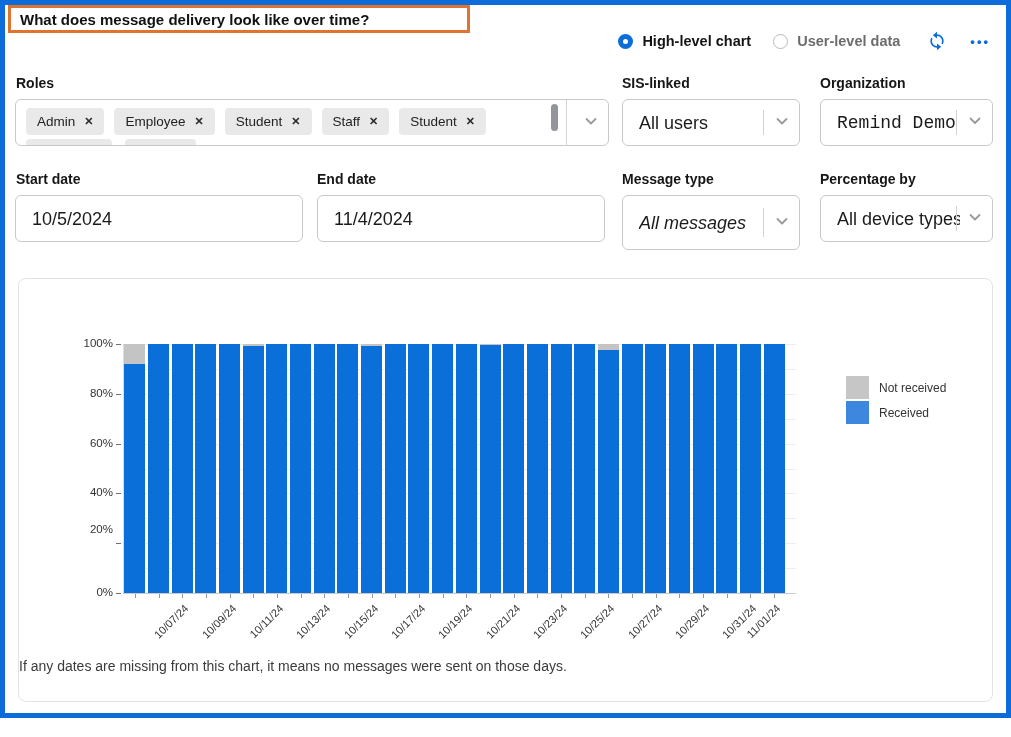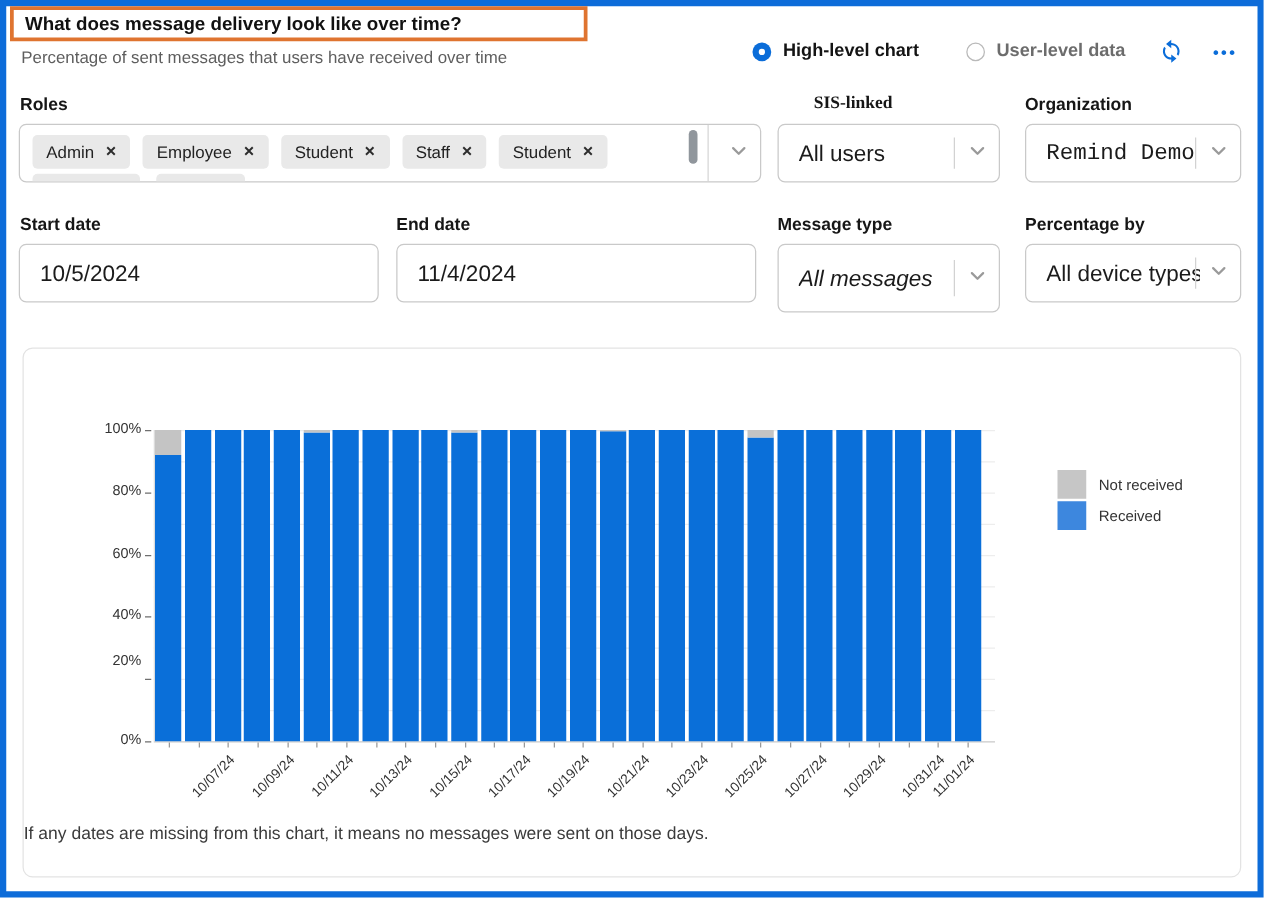--- a/index.html
+++ b/index.html
@@ -12,21 +12,21 @@
          box-sizing:border-box;display:flex;align-items:center;padding-left:9px;}
   .title{font-size:15px;font-weight:bold;color:#111;white-space:nowrap;}
   .subtitle{position:absolute;left:12px;top:33px;font-size:13.5px;color:#5e5e5e;}
   .toggle{position:absolute;top:22px;right:16px;display:flex;align-items:center;height:28px;}
   .radio{width:15px;height:15px;border-radius:50%;position:relative;flex:0 0 auto;cursor:pointer;}
   .radio.on{background:#0b6dd9;}
   .radio.on::after{content:"";position:absolute;left:5px;top:5px;width:5px;height:5px;
                    border-radius:50%;background:#fff;}
   .radio.off{background:#fff;border:1.5px solid #b9b9b9;box-sizing:border-box;}
   .rlabel{font-size:14.5px;font-weight:bold;margin-left:9px;white-space:nowrap;}
-  .rlabel.sel{color:#141414;margin-right:38px;}
+  .rlabel.sel{color:#141414;margin-right:22px;}
   .rlabel.uns{color:#6c6c6c;margin-right:26px;}
   .iconbtn{width:22px;height:22px;display:flex;align-items:center;justify-content:center;cursor:pointer;}
   .dots{color:#0b6dd9;font-weight:bold;font-size:13px;letter-spacing:2px;margin-left:22px;cursor:pointer;}
   
   .flabel{position:absolute;font-size:14px;font-weight:bold;color:#161616;}
   .field{position:absolute;border:1px solid #c9c9c9;border-radius:6px;background:#fff;
          box-sizing:border-box;}
   .value{position:absolute;left:16px;top:50%;transform:translateY(-50%);font-size:18px;
          color:#1b1b1b;white-space:nowrap;overflow:hidden;max-width:72%;}
   .divider{position:absolute;right:35px;top:22%;height:56%;width:1px;background:#d2d2d2;}
@@ -57,38 +57,37 @@
   .footnote{position:absolute;left:0;right:0;top:379px;text-align:left;font-size:14px;color:#3b3b3b;}
 </style>
 </head>
 <body>
 
 <div class="card">
 
   <div class="annot">
     <div class="title">What does message delivery look like over time?</div>
   </div>
-  <div class="subtitle">Percentage of sent messages that users have received over time</div>
 
   <div class="toggle">
     <span class="radio on"></span>
     <span class="rlabel sel">High-level chart</span>
     <span class="radio off"></span>
     <span class="rlabel uns">User-level data</span>
     <span class="iconbtn">
       <svg width="20" height="20" viewBox="0 0 24 24">
         <path fill="#0b6dd9" d="M12 4V1L7 5l5 4V6c3.31 0 6 2.69 6 6 0 1.01-.25 1.97-.7 2.8l1.46 1.46A7.93 7.93 0 0 0 20 12c0-4.42-3.58-8-8-8z"></path>
         <path fill="#0b6dd9" d="M12 18c-3.31 0-6-2.69-6-6 0-1.01.25-1.97.7-2.8L5.24 7.74A7.93 7.93 0 0 0 4 12c0 4.42 3.58 8 8 8v3l5-4-5-4v3z"></path>
       </svg>
     </span>
     <span class="dots">•••</span>
   </div>
 
   <div class="flabel" style="left:11px;top:70px;">Roles</div>
-  <div class="flabel" style="left:646px;top:70px;font-family:Liberation Serif, serif;">SIS-linked</div>
+  <div class="flabel" style="left:617px;top:70px;">SIS-linked</div>
   <div class="flabel" style="left:815px;top:70px;">Organization</div>
   <div class="flabel" style="left:11px;top:166px;">Start date</div>
   <div class="flabel" style="left:312px;top:166px;">End date</div>
   <div class="flabel" style="left:617px;top:166px;">Message type</div>
   <div class="flabel" style="left:815px;top:166px;">Percentage by</div>
 
   <div class="field roles-box" style="left:10px;top:94px;width:594px;height:47px;">
     <div class="chips" id="chips">
         <span class="chip">
           <span>Admin</span>

